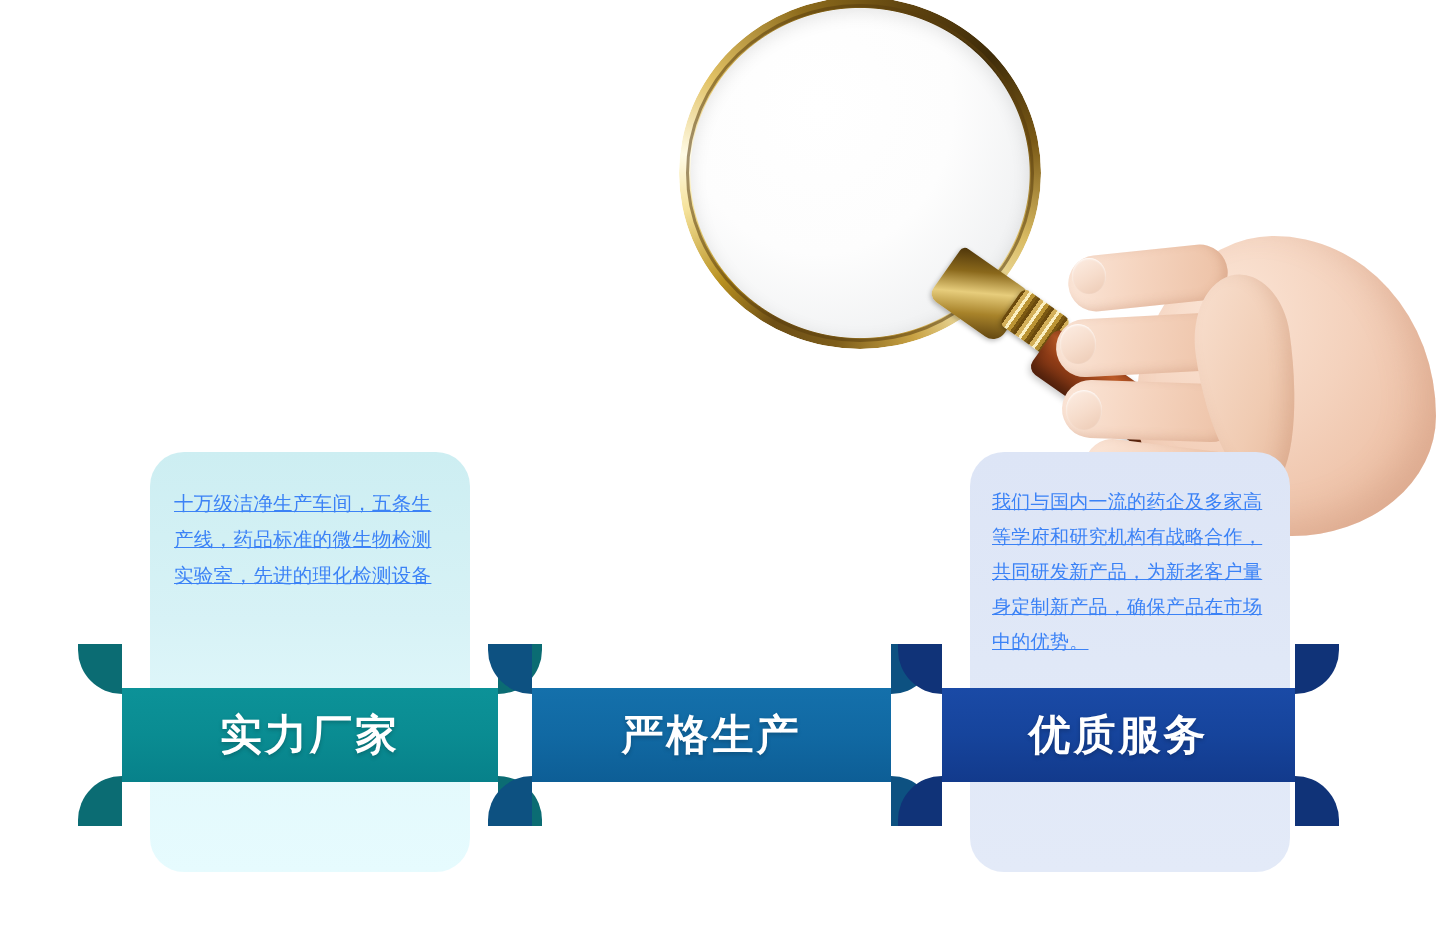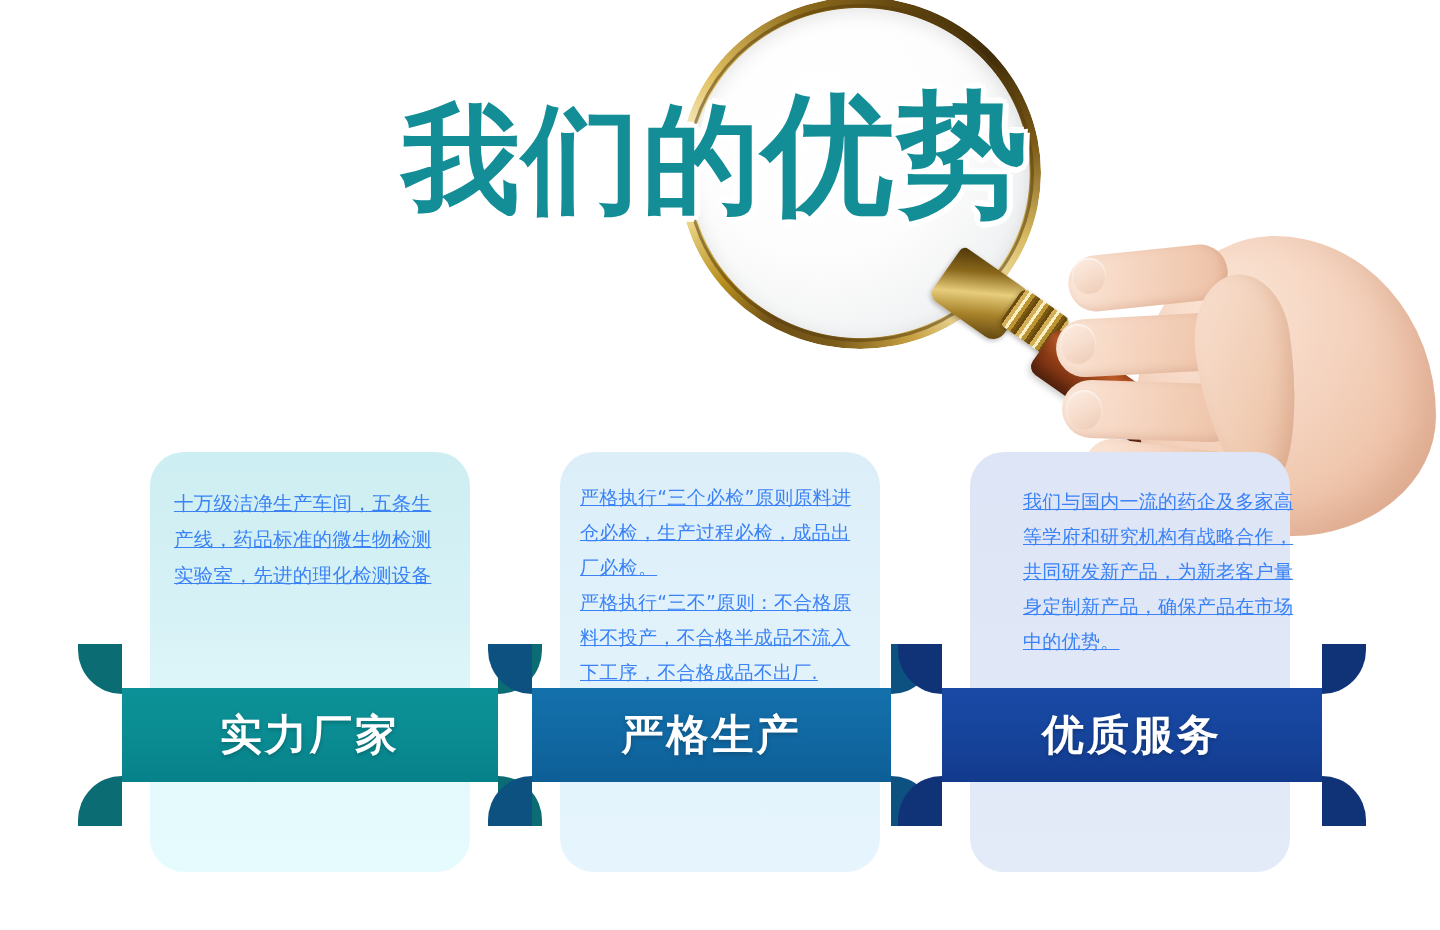--- a/index.html
+++ b/index.html
@@ -136,21 +136,21 @@
     font-size:19.5px;line-height:36px;color:#3b82f6;
     white-space:pre-line;letter-spacing:0.3px;text-decoration:underline;
   }
   .card1{left:150px;}
   .card1 .body{background:linear-gradient(180deg,#cdeef2 0%,#d7f2f6 40%,#e3f9fc 72%,#e6fbfe 100%);}
   .card2{left:560px;}
   .card2 .body{background:linear-gradient(180deg,#dceef8 0%,#e1f2fb 45%,#e6f5fd 100%);}
   .card2 .text{font-size:19px;line-height:35px;left:20px;top:28px;width:288px;}
   .card3{left:970px;}
   .card3 .body{background:linear-gradient(180deg,#dde5f6 0%,#e0e8f7 50%,#e3eaf8 100%);}
-  .card3 .text{font-size:19px;line-height:35px;left:22px;top:32px;width:284px;margin-left:31px;}
+  .card3 .text{font-size:19px;line-height:35px;left:22px;top:32px;width:284px;}
 
   
   .ribbon{position:absolute;height:94px;}
   .ribbon .band{
     position:absolute;left:0;top:0;width:100%;height:94px;
   }
   .ribbon .label{
     position:absolute;left:0;top:0;width:100%;height:94px;
     display:flex;align-items:center;justify-content:center;
     font-family:"DejaVu Sans","Liberation Sans",sans-serif;
@@ -162,21 +162,21 @@
   .tail.bl{left:-44px;top:88px;border-radius:44px 0 0 0;}
   .tail.tr{right:-44px;top:-44px;border-radius:0 0 44px 0;}
   .tail.br{right:-44px;top:88px;border-radius:0 44px 0 0;}
 
   .r1{left:122px;top:236px;width:376px;}
   .r1 .band{background:linear-gradient(180deg,#0c9298 0%,#0a8c92 50%,#07818a 100%);}
   .r1 .tail{background:#0b6c73;}
   .r2{left:532px;top:236px;width:359px;}
   .r2 .band{background:linear-gradient(180deg,#1470ab 0%,#1169a3 50%,#0d5e96 100%);}
   .r2 .tail{background:#0d5181;}
-  .r3{left:942px;top:236px;width:380px;}
+  .r3{left:942px;top:236px;width:320px;padding-left:33px;}
   .r3 .band{background:linear-gradient(180deg,#1a4aa6 0%,#16449c 50%,#123a8c 100%);}
   .r3 .tail{background:#103378;}
 </style>
 </head>
 <body>
 
 <div id="stage">
 
   <div class="header">
 
@@ -197,36 +197,30 @@
       <div class="nail n1"></div>
       <div class="finger f2"></div>
       <div class="nail n2"></div>
       <div class="finger f3"></div>
       <div class="nail n3"></div>
       <div class="finger f4"></div>
       <div class="nail n4"></div>
       <div class="thumb"></div>
     </div>
 
-    <div class="title-cn"><span>我们的</span><span class="big">优势</span></div>
 
   </div>
 
   <div class="cards">
 
     <div class="card card1">
       <div class="body"></div>
       <div class="text">十万级洁净生产车间，五条生产线，药品标准的微生物检测实验室，先进的理化检测设备</div>
     </div>
 
-    <div class="card card2">
-      <div class="body"></div>
-      <div class="text">严格执行“三个必检”原则原料进仓必检，生产过程必检，成品出厂必检。
-严格执行“三不”原则：不合格原料不投产，不合格半成品不流入下工序，不合格成品不出厂.</div>
-    </div>
 
     <div class="card card3">
       <div class="body"></div>
       <div class="text">我们与国内一流的药企及多家高等学府和研究机构有战略合作，共同研发新产品，为新老客户量身定制新产品，确保产品在市场中的优势。</div>
     </div>
 
     <div class="ribbon r1">
       <div class="tail tl"></div>
       <div class="tail bl"></div>
       <div class="tail tr"></div>

